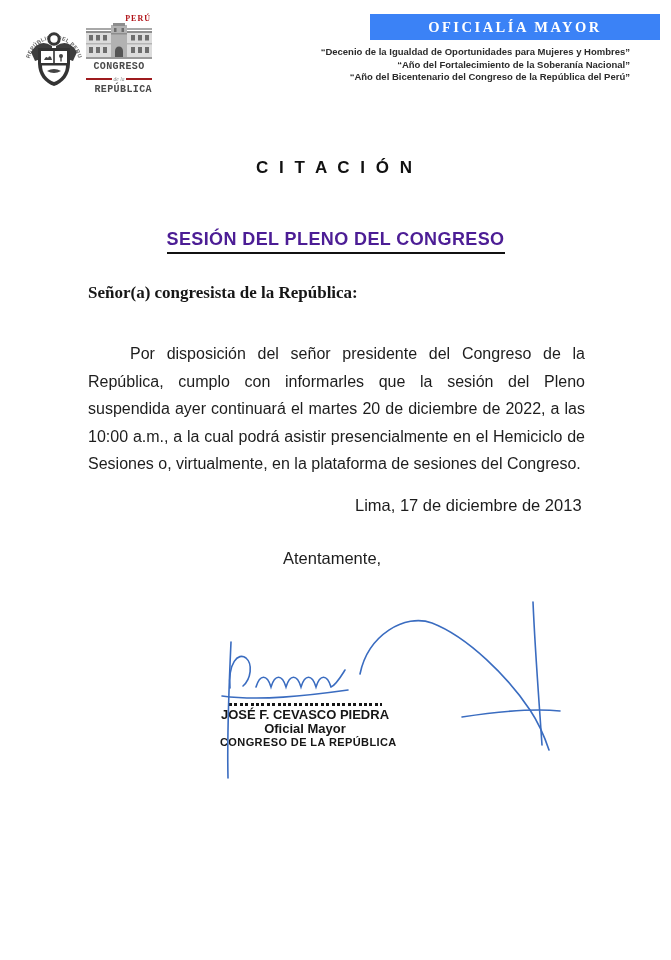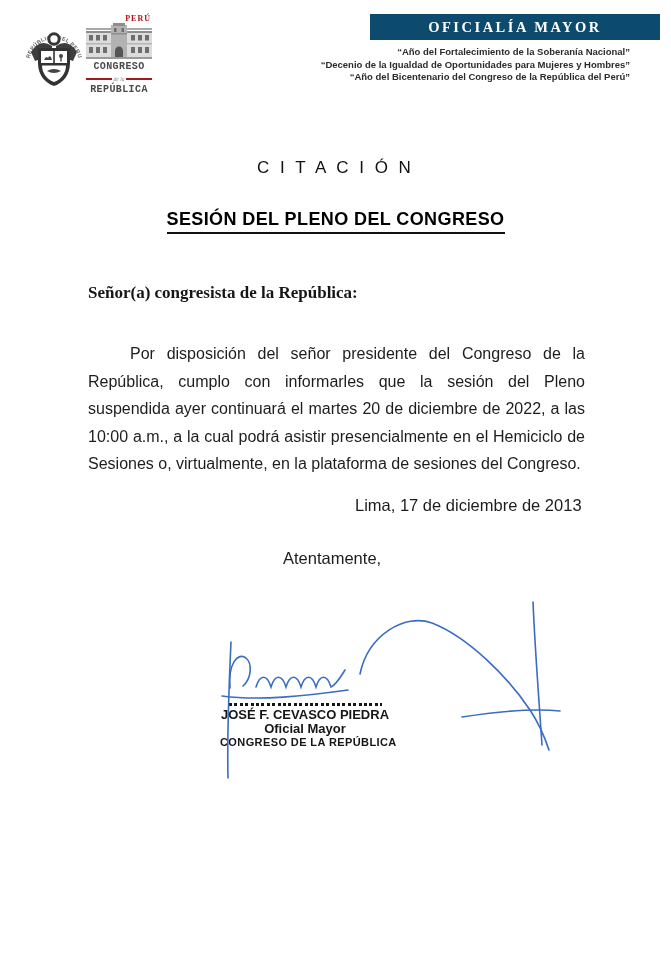--- a/index.html
+++ b/index.html
@@ -19,52 +19,52 @@
     font-weight:bold; font-size:8px; letter-spacing:1px; color:#b01116;
   }
   .logo-building { position:absolute; top:11px; left:0; width:66px; height:38px; }
   .logo-congreso, .logo-republica {
     position:absolute; left:0; width:66px; text-align:center;
     font-family:Liberation Mono, monospace;
     font-weight:bold; color:#4a4a4a; font-size:10px; letter-spacing:.4px;
     white-space:nowrap;
   }
   .logo-congreso { top:49px; }
-  .logo-republica { top:72px; }
+  .logo-republica { top:72px;text-align:right; }
   .logo-dela {
     position:absolute; top:63px; left:0; width:66px; height:8px;
     display:flex; align-items:center; justify-content:center; gap:2px;
   }
   .logo-dela .rule { flex:1; height:1.5px; background:#9e1b1e; }
   .logo-dela .dela-text {
     font-family:"Liberation Serif","DejaVu Serif",serif;
     font-style:italic; font-size:5.5px; color:#8a8a8a; white-space:nowrap;
   }
 
   .banner {
     position:absolute; left:370px; top:14px; width:290px; height:26px;
-    background:#0c4a6e; color:#ffffff; text-align:center; line-height:26px;
+    background:#3b82f6; color:#ffffff; text-align:center; line-height:26px;
     font-family:"Liberation Serif","DejaVu Serif",serif;
     font-weight:bold; font-size:14.5px; letter-spacing:2.5px; white-space:nowrap;
   }
   .mottos {
     position:absolute; top:46px; right:41px; text-align:right;
     font-size:9.5px; font-weight:bold; color:#2b2b2b; line-height:12.5px;
     white-space:nowrap;
   }
 
   
   .doc-title {
     position:absolute; top:158px; left:0; width:100%; text-align:center;
-    font-weight:normal; font-size:17px; letter-spacing:3px; color:#111;
+    font-weight:bold; font-size:17px; letter-spacing:3px; color:#111;
   }
   .doc-subtitle-wrap { position:absolute; top:209px; left:0; width:100%; text-align:center; }
   .doc-subtitle {
     display:inline-block; font-weight:bold; font-size:18px; letter-spacing:.4px;
-    color:#000000; border-bottom:2.5px solid #111; padding-bottom:2px; white-space:nowrap;
+    color:#4c1d95; border-bottom:2.5px solid #111; padding-bottom:2px; white-space:nowrap;margin-top:20px;
   }
   .salutation {
     position:absolute; left:88px; top:283px;
     font-weight:bold; font-size:17px; color:#161616; white-space:nowrap;font-family:Liberation Serif, serif;
   }
   .body-par {
     position:absolute; left:88px; top:340px; width:497px;
     font-size:16px; line-height:27.5px; color:#1d1d1d;
     text-align:justify; text-indent:42px;
   }
@@ -158,22 +158,22 @@
       <span class="rule"></span>
       <span class="dela-text">de la</span>
       <span class="rule"></span>
     </div>
     <div class="logo-republica">REPÚBLICA</div>
   </div>
 
   <div class="banner">OFICIALÍA MAYOR</div>
 
   <div class="mottos">
+    <div>“Decenio de la Igualdad de Oportunidades para Mujeres y Hombres”</div>
     <div>“Año del Fortalecimiento de la Soberanía Nacional”</div>
-    <div>“Decenio de la Igualdad de Oportunidades para Mujeres y Hombres”</div>
     <div>“Año del Bicentenario del Congreso de la República del Perú”</div>
   </div>
 
   <div class="doc-title">C I T A C I Ó N</div>
 
   <div class="doc-subtitle-wrap">
     <span class="doc-subtitle">SESIÓN DEL PLENO DEL CONGRESO</span>
   </div>
 
   <div class="salutation">Señor(a) congresista de la República:</div>

